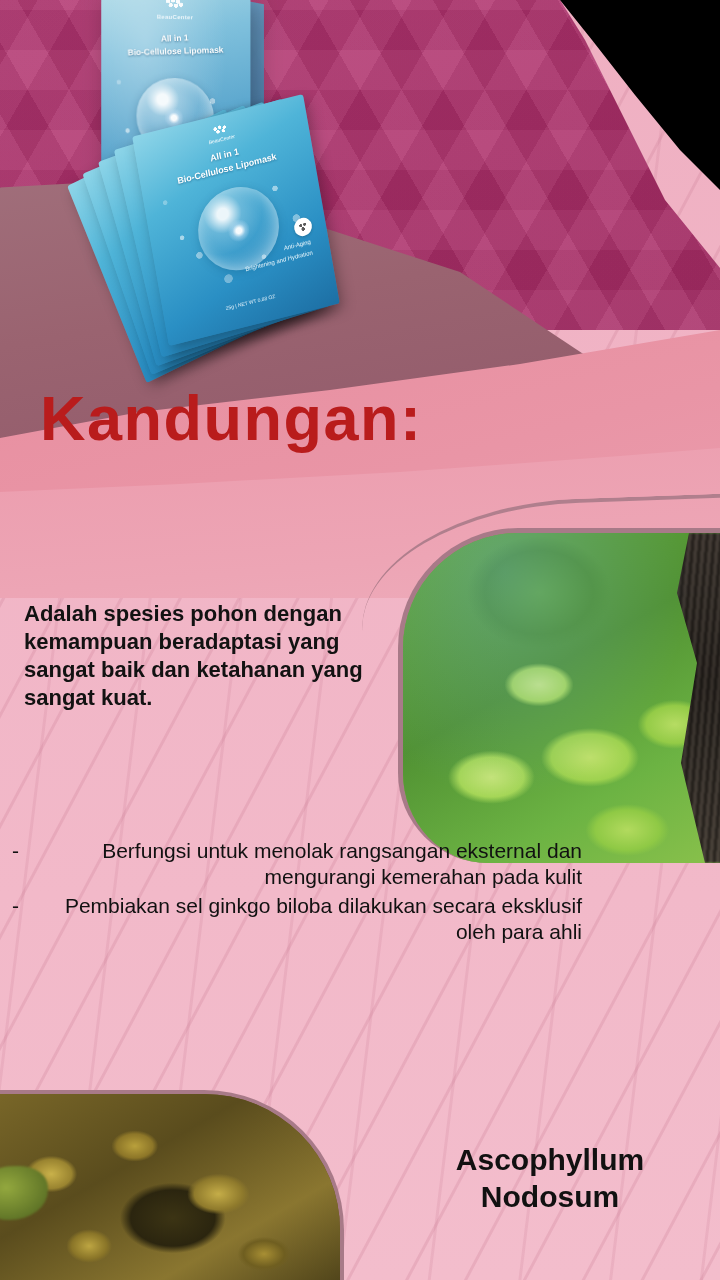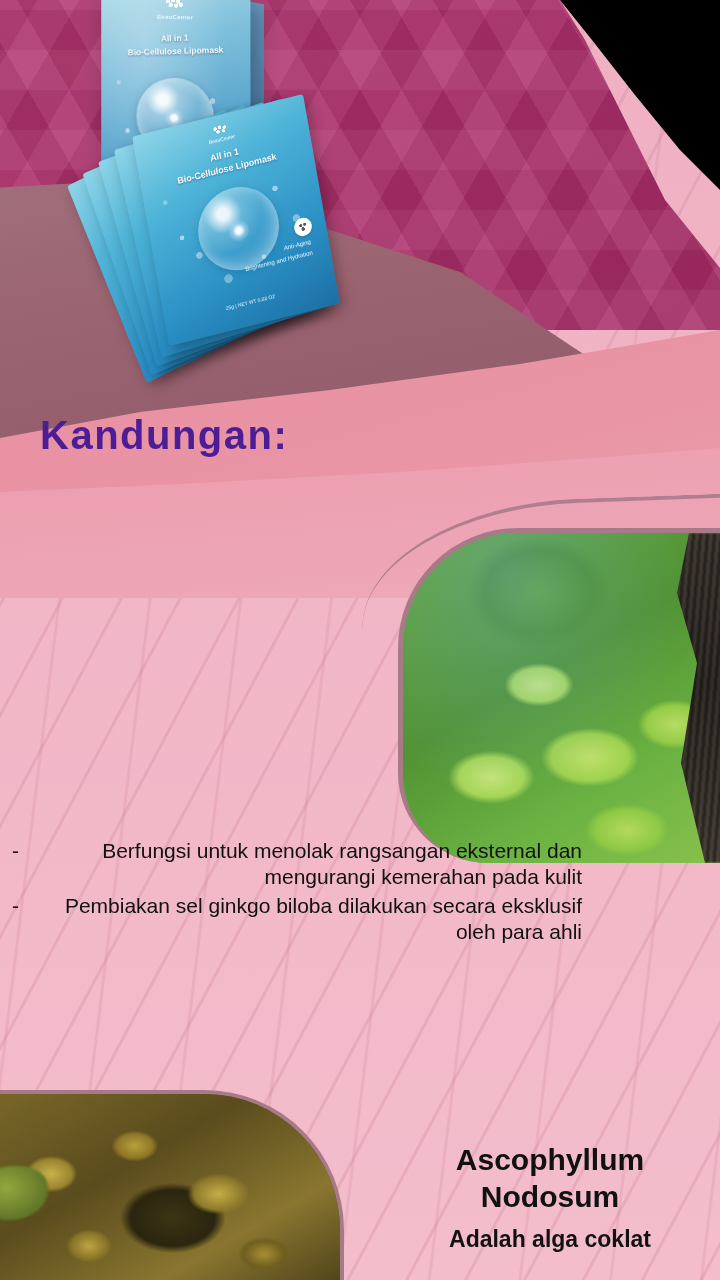--- a/index.html
+++ b/index.html
@@ -326,25 +326,25 @@
     position: absolute; left: 18px; top: 72px; width: 70px; height: 54px;
     border-radius: 50% 40% 55% 45%;
     background: radial-gradient(ellipse at 40% 40%, #93a83e, #5d7226 75%);
     filter: blur(1px);
   }
 
   
 
   .title-kandungan {
     position: absolute;
-    left: 40px; top: 413px;
-    font-size: 40px;
+    left: 40px; top: 384px;
+    font-size: 63px;
     font-weight: bold;
     letter-spacing: 1.5px;
-    color: #4c1d95;
+    color: #b91c1c;
     line-height: 1.1;
   }
 
   .h-ginkgo {
     position: absolute;
     left: 22px; top: 552px;
     font-size: 30px;
     font-weight: bold;
     color: #111111;
     letter-spacing: -0.2px;
@@ -475,34 +475,34 @@
   <div class="title-kandungan">Kandungan:</div>
 
   <div class="layer ginkgo-swoosh"></div>
   <div class="layer ginkgo-frame">
     <div class="ginkgo-photo"></div>
     <div class="ginkgo-bark"></div>
     <div class="ginkgo-haze"></div>
   </div>
 
 
+  <div class="p-ginkgo">Adalah spesies pohon dengan kemampuan beradaptasi yang sangat baik dan ketahanan yang sangat kuat.</div>
 
   <div class="bullets">
     <div class="bullet">
       <span class="dash">-</span>
       <span class="txt">Berfungsi untuk menolak rangsangan eksternal dan mengurangi  kemerahan pada kulit</span>
     </div>
     <div class="bullet">
       <span class="dash">-</span>
       <span class="txt">Pembiakan sel ginkgo biloba dilakukan secara eksklusif oleh para ahli</span>
     </div>
   </div>
 
   <div class="layer kelp-frame">
     <div class="kelp-photo"></div>
     <div class="kelp-green"></div>
   </div>
 
   <div class="h-asco">Ascophyllum Nodosum</div>
 
-  <div class="p-asco">Adalah alga coklat</div>
 
 </div>
 
 </body></html>

